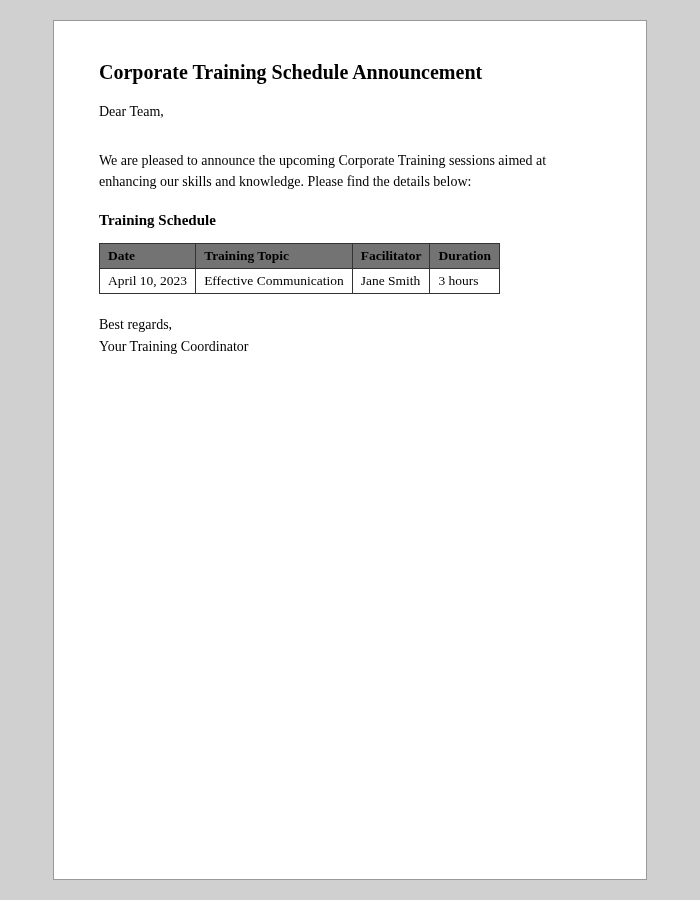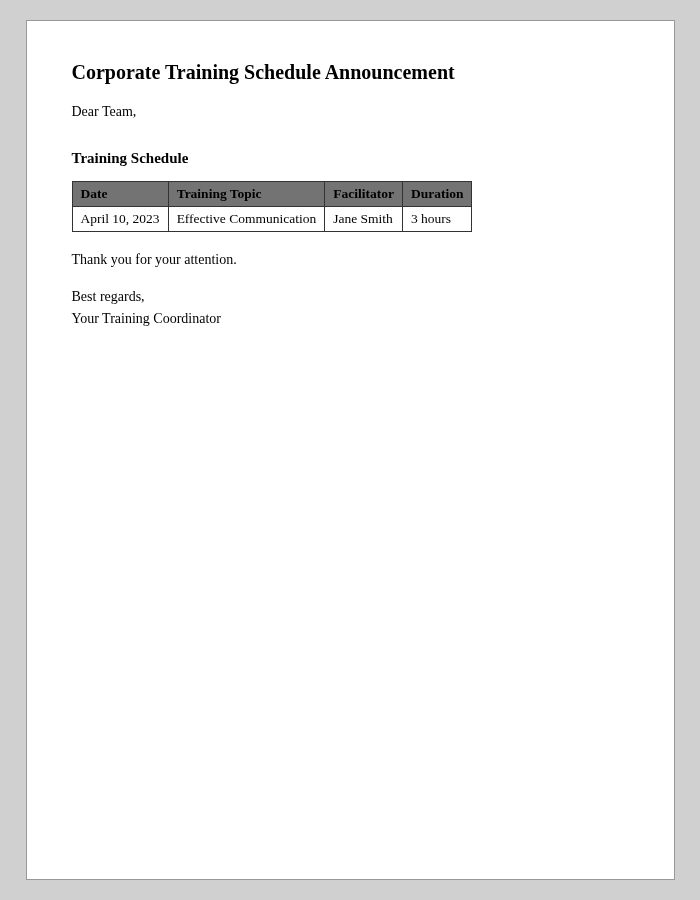--- a/index.html
+++ b/index.html
@@ -13,21 +13,21 @@
       display: flex;
       justify-content: center;
       align-items: flex-start;
       min-height: 900px;
       padding: 20px;
       font-family: 'Times New Roman', Times, serif;
     }
 
     .page {
       background: #ffffff;
-      width: 649px;
+      width: 594px;
       min-height: 860px;
       border: 1px solid #999;
       padding: 40px 45px;
     }
 
     .main-title {
       font-size: 20px;
       font-weight: bold;
       margin-bottom: 20px;
     }
@@ -85,20 +85,21 @@
   </style>
 </head>
 <body>
 
 <div class="page">
 
   <h1 class="main-title">Corporate Training Schedule Announcement</h1>
 
   <p class="salutation">Dear Team,</p>
 
+  <p class="intro-paragraph">We are pleased to announce the upcoming Corporate Training sessions aimed at enhancing our skills and knowledge. Please find the details below:</p>
 
   <p class="section-title">Training Schedule</p>
 
   <table class="schedule-table">
     <thead>
       <tr>
         <th>Date</th>
         <th>Training Topic</th>
         <th>Facilitator</th>
         <th>Duration</th>
@@ -108,20 +109,19 @@
     <tr>
           <td>April 10, 2023</td>
           <td>Effective Communication</td>
           <td>Jane Smith</td>
           <td>3 hours</td>
         </tr>
       </tbody>
   </table>
 
 
-  <p class="thank-you">Thank you for your attention.</p>
 
   <div class="sign-off">
     <span>Best regards,</span><br>
     <span>Your Training Coordinator</span>
   </div>
 
 </div>
 
 </body></html>

